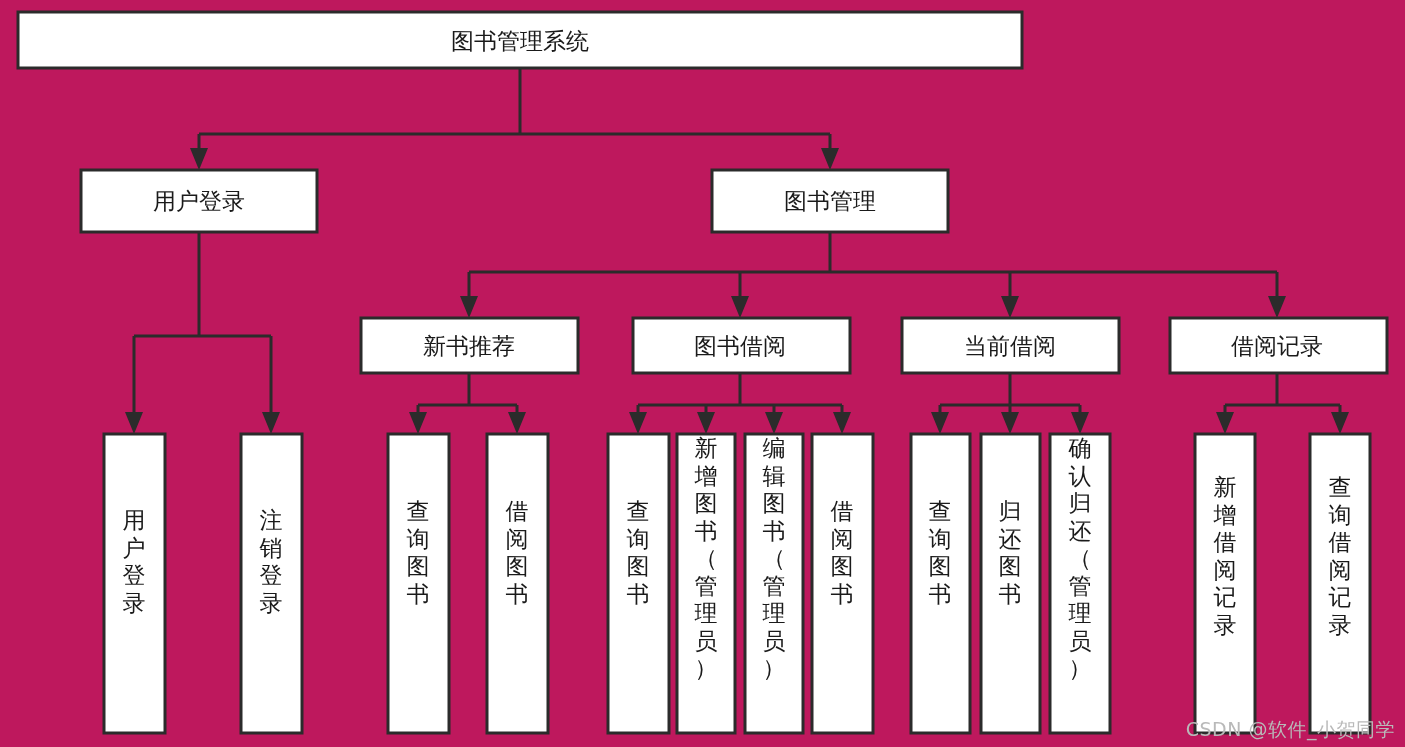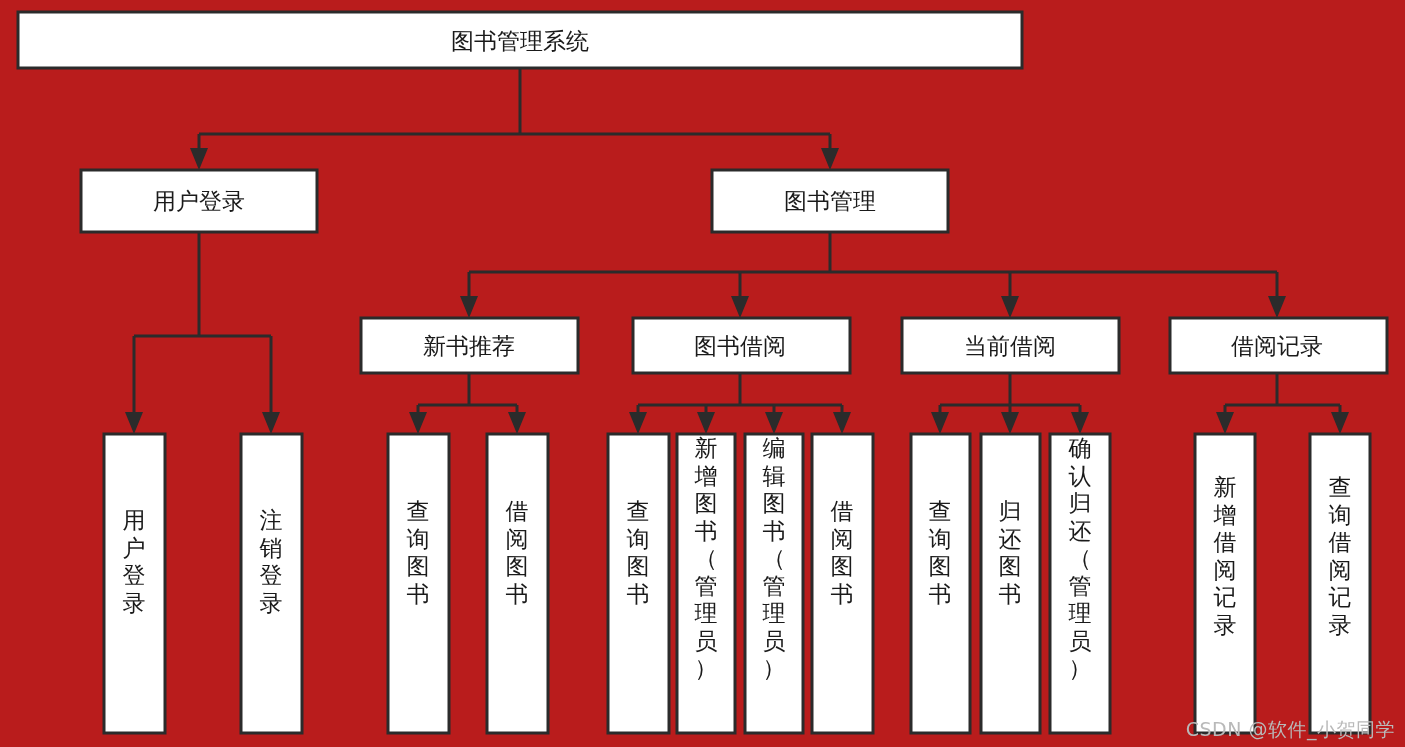--- a/index.html
+++ b/index.html
@@ -11,21 +11,21 @@
   body {
     font-family: "DejaVu Sans", "Liberation Sans", sans-serif;
     width: 1405px;
     height: 747px;
     overflow: hidden;
   }
   #diagram-root {
     position: relative;
     width: 1405px;
     height: 747px;
-    background: #b91c1c;
+    background: #be185d;
   }
   svg#tree-svg {
     position: absolute;
     left: 0;
     top: 0;
     width: 1405px;
     height: 747px;
     display: block;
   }
   .node-box {

